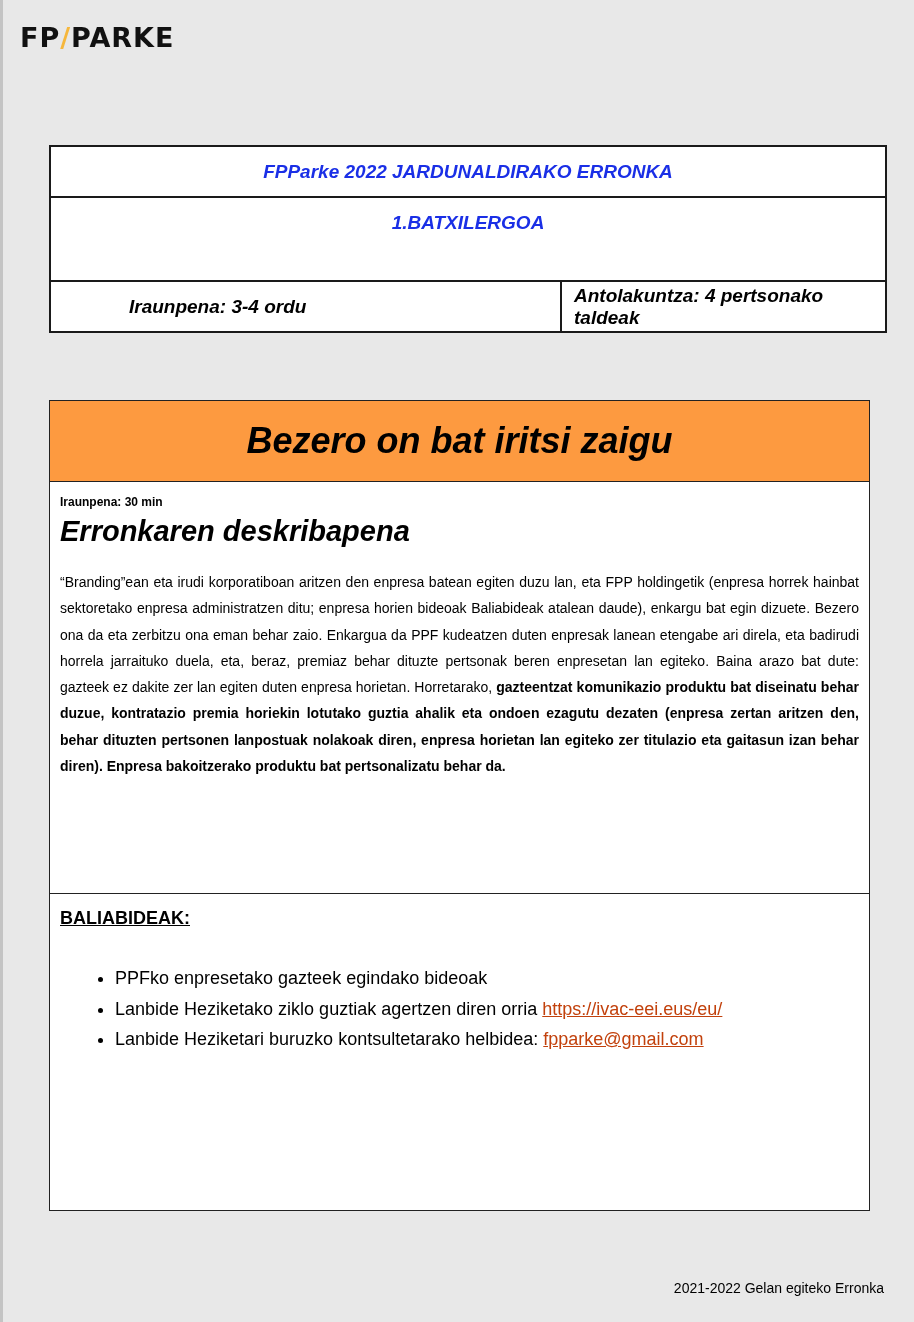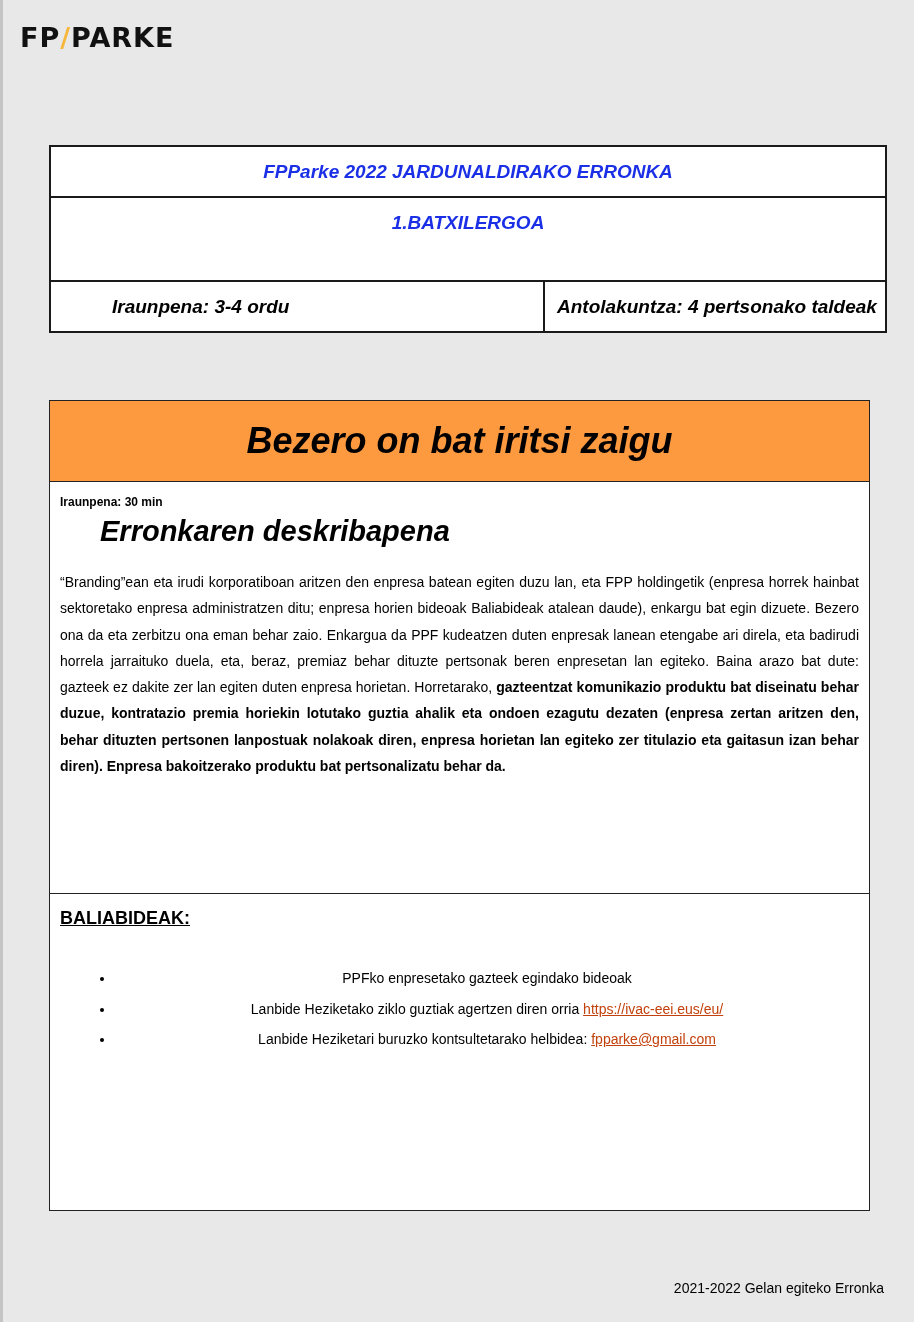--- a/index.html
+++ b/index.html
@@ -9,31 +9,31 @@
   }
   .leftedge { position:absolute; left:0; top:0; width:3px; height:1322px; background:#c4c4c4; }
   .logo { position:absolute; left:20px; top:22px; font-family:"DejaVu Sans", sans-serif; font-weight:bold; font-size:27px; letter-spacing:1px; color:#111; }
   .logo .slash { color:#f6b73c; }
   table.head { position:absolute; left:49px; top:145px; width:838px; border-collapse:collapse; background:#fff; }
   table.head td { border:2.5px solid #1a1a1a; font-weight:bold; font-style:italic; font-size:19px; }
   .blue { color:#1a2fe6; text-align:center; }
   .r1 { height:47px; }
   .r2 { height:67px; vertical-align:top; padding-top:14px; }
   .r3 { height:47px; }
-  .cellL { text-align:left; padding-left:61px; width:430px;border-radius:24px; }
+  .cellL { text-align:left; padding-left:78px; width:430px;border-radius:24px; }
   .cellR { text-align:left; padding-left:12px; }
   .card { position:absolute; left:49px; top:400px; width:819px; height:809px; border:1.5px solid #222; background:#fff; }
   .banner { height:80px; background:#fd9a40; border-bottom:1.5px solid #222; text-align:center; font-weight:bold; font-style:italic; font-size:36px; line-height:80px; }
   .desc { height:411px; border-bottom:1.5px solid #222; padding:0 10px; position:relative; }
   .dur { font-size:12px; font-weight:bold; padding-top:13px; }
-  .sub { font-size:29px; font-weight:bold; font-style:italic; margin-top:6px;margin-left:40px; }
+  .sub { font-size:29px; font-weight:bold; font-style:italic; margin-top:6px; }
   .body { margin-top:21px; font-size:14px; line-height:26.3px; text-align:justify; }
   .res { padding:10px 10px; }
   .res-title { font-weight:bold; font-size:18px; text-decoration:underline; margin-top:4px; }
-  .res ul { margin:34px 0 0 0; padding-left:55px; font-size:14px; line-height:30.5px; list-style:disc;text-align:center; }
+  .res ul { margin:34px 0 0 0; padding-left:55px; font-size:18px; line-height:30.5px; list-style:disc; }
   .res a { color:#c2410c; text-decoration:underline; }
   .footer { position:absolute; right:30px; top:1280px; font-size:14px; }
 </style>
 </head>
 <body>
 
 <div class="leftedge"></div>
 
 <div class="logo">
   <span>FP</span><span class="slash">/</span><span>PARKE</span>

